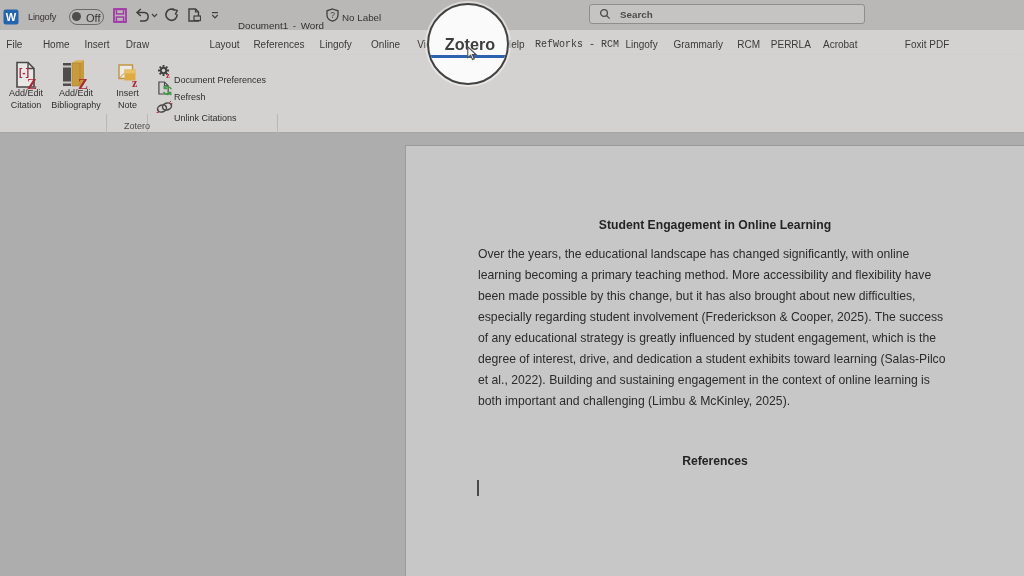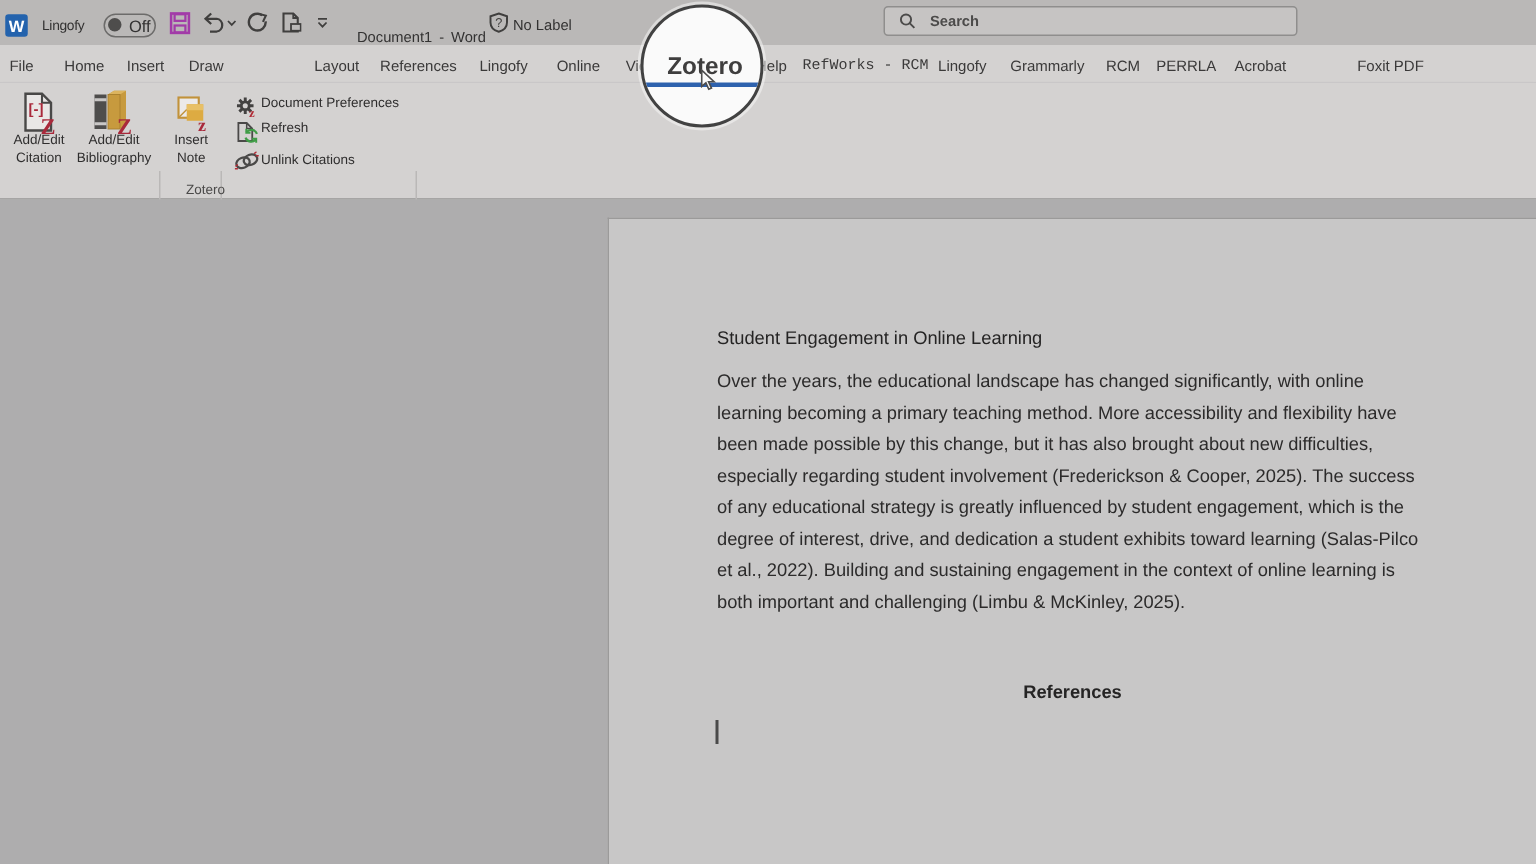--- a/index.html
+++ b/index.html
@@ -7,21 +7,21 @@
        font-family:"Liberation Sans",sans-serif;background:#aeadae;}
   .abs{position:absolute;}
   #titlebar{left:0;top:0;width:1024px;height:30px;background:#bab8b7;}
   #tabrow{left:0;top:30px;width:1024px;height:25px;background:#d4d2d1;}
   #ribbon{left:0;top:55px;width:1024px;height:77px;background:#d4d2d1;border-bottom:1px solid #a6a5a4;box-shadow:0 2px 3px rgba(110,110,110,0.30);}
   #docarea{left:0;top:133px;width:1024px;height:443px;background:#aeadae;}
   #page{left:405px;top:12px;width:619px;height:431px;background:#c8c7c7;
         border-left:1px solid #9b9a9a;border-top:1px solid #9b9a9a;}
   .tab{font-size:10px;color:#3a3939;top:9px;line-height:11.5px;}
   .rlbl{font-size:9px;color:#2f2e2e;text-align:center;line-height:11.5px;}
-  .rtxt{font-size:9px;color:#2f2e2e;line-height:10.7px;}
+  .rtxt{font-size:9px;color:#2f2e2e;line-height:10.7px;margin-top:12px;}
   .sep{width:1px;background:#bab8b7;top:59px;height:58px;}
 </style>
 </head>
 <body>
 <div id="titlebar" class="abs">
   <svg class="abs" style="left:3px;top:9px" width="16" height="16" viewBox="0 0 16 16">
     <rect x="0.5" y="0.5" width="15" height="15" rx="2.2" fill="#2463ad"></rect>
     <text x="8" y="12" font-size="11" font-weight="bold" fill="#ffffff" text-anchor="middle" font-family="Liberation Sans">W</text>
   </svg>
   <div class="abs" style="left:28px;top:12px;font-size:9.2px;letter-spacing:-0.2px;color:#333232;">Lingofy</div>
@@ -142,21 +142,21 @@
     <ellipse cx="11" cy="5.5" rx="4.6" ry="3.4" fill="none" stroke="#4a4948" stroke-width="1.5" transform="rotate(-20 11 5.5)"></ellipse>
     <path d="M13.5 1.5 L15 0 M14.5 2.8 H16.5 M1 10 L2.5 8.7 M0.6 11.5 H2.6" stroke="#b02a34" stroke-width="1"></path>
   </svg>
   <div class="abs rtxt" style="left:174px;top:46px;">Unlink Citations</div>
   <div class="abs sep" style="left:277px;"></div>
   <div class="abs" style="left:109.5px;top:65.5px;width:55px;text-align:center;font-size:9px;color:#4b4a49;">Zotero</div>
 </div>
 
 <div id="docarea" class="abs">
   <div id="page" class="abs"></div>
-  <div class="abs" style="left:478px;top:81.8px;width:474px;font-size:12.2px;line-height:21px;font-weight:normal;color:#252424;">Student Engagement in Online Learning</div>
+  <div class="abs" style="left:478px;top:81.8px;width:474px;text-align:center;font-size:12.2px;line-height:21px;font-weight:bold;color:#252424;">Student Engagement in Online Learning</div>
   <div class="abs" style="left:478px;top:111.3px;width:500px;font-size:12.2px;line-height:21px;color:#2c2b2b;">Over the years, the educational landscape has changed significantly, with online<br>learning becoming a primary teaching method. More accessibility and flexibility have<br>been made possible by this change, but it has also brought about new difficulties,<br>especially regarding student involvement (Frederickson &amp; Cooper, 2025). The success<br>of any educational strategy is greatly influenced by student engagement, which is the<br>degree of interest, drive, and dedication a student exhibits toward learning (Salas-Pilco<br>et al., 2022). Building and sustaining engagement in the context of online learning is<br>both important and challenging (Limbu &amp; McKinley, 2025).</div>
   <div class="abs" style="left:478px;top:317.9px;width:474px;text-align:center;font-size:12.2px;line-height:21px;font-weight:bold;color:#252424;">References</div>
   <div class="abs" style="left:476.5px;top:347px;width:2px;height:16px;background:#4a4a4a;"></div>
 </div>
 
 <div class="abs" style="left:426.5px;top:3.3px;width:82px;height:82px;border-radius:50%;background:#fafafa;border:2.6px solid #424242;box-sizing:border-box;overflow:hidden;box-shadow:0 0 0 2px rgba(245,245,245,0.55);">
   <div style="position:absolute;left:0;top:28.9px;width:77px;text-align:center;font-size:16.2px;margin-left:3px;line-height:20px;font-weight:bold;color:#3f3e3e;">Zotero</div>
   <div style="position:absolute;left:0;top:49.6px;width:77px;height:3.2px;background:#2e62ae;"></div>
 </div>
 <svg class="abs" style="left:467.3px;top:46.3px" width="11" height="15" viewBox="0 0 11 15">

